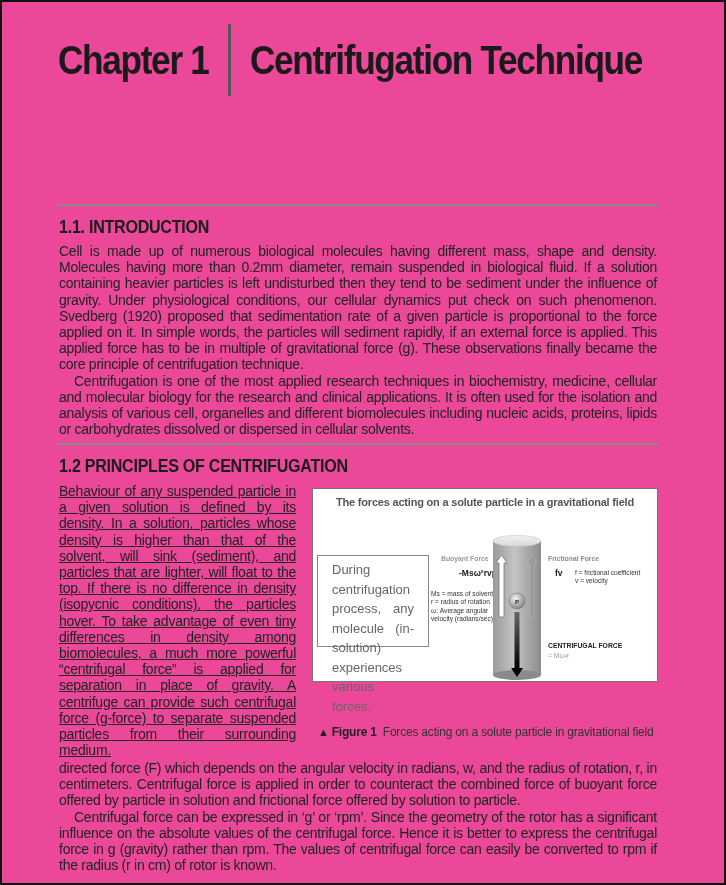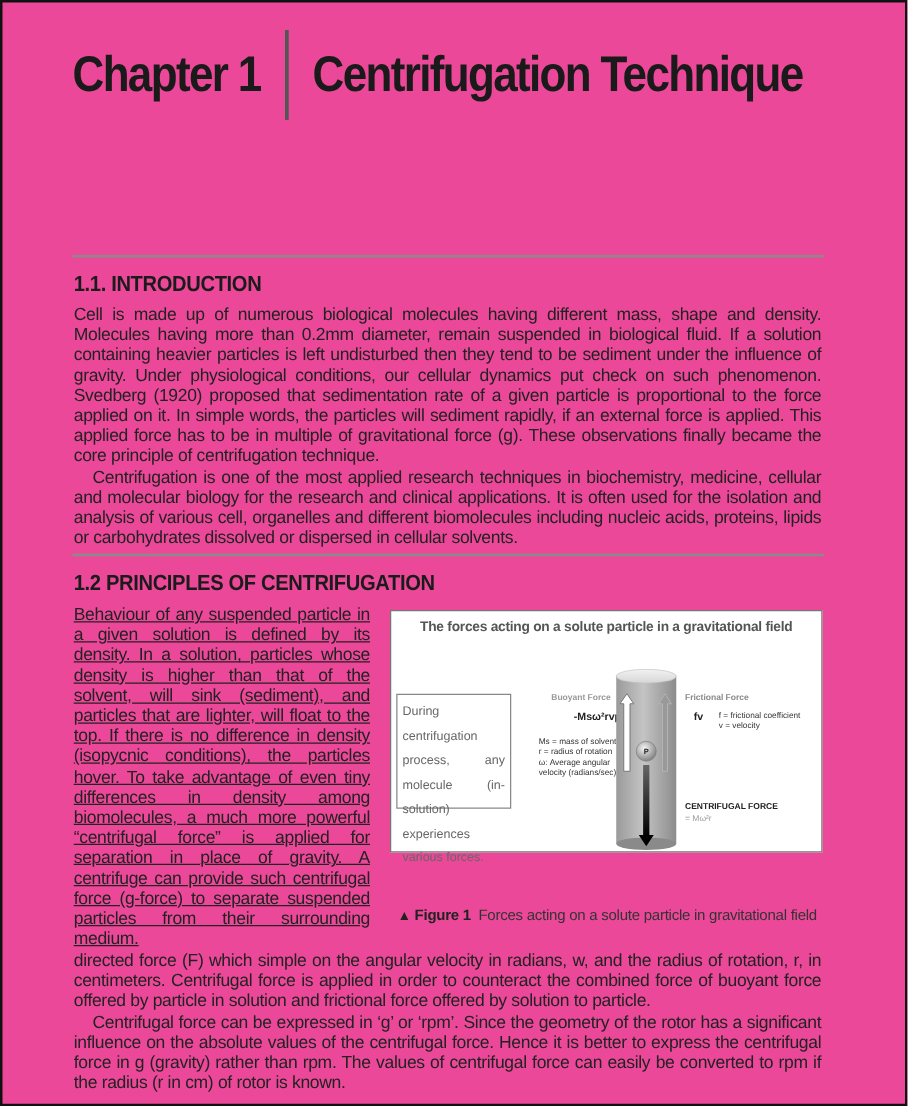--- a/index.html
+++ b/index.html
@@ -45,22 +45,22 @@
       position: absolute; left: 310px; top: 486px; width: 344px; height: 192px;
       border: 1.5px solid #777; background: #fff; text-decoration: underline;
     }
     .figure-title {
       position: absolute; left: 0; right: 0; top: 7px; text-align: center;
       font-family: "Liberation Sans", sans-serif; font-weight: bold; font-size: 11px;
       color: #555; letter-spacing: -0.2px;
     }
     .fig-note-box {
       position: absolute; left: 4px; top: 66px; width: 82px; height: 82px;
-      border: 1px solid #888; padding: 4px 4px;
-      font-family: "Liberation Sans", sans-serif; font-size: 10px; color: #666;
+      border: 1px solid #888; padding: 4px 14px;
+      font-family: "Liberation Sans", sans-serif; font-size: 13px; color: #666;
       line-height: 19.5px; text-align: justify;
     }
     .buoyant-label {
       position: absolute; left: 128px; top: 66px;
       font-family: "Liberation Sans", sans-serif; font-size: 6.8px; font-weight: bold; color: #9a9a9a;
     }
     .buoyant-formula {
       position: absolute; left: 146px; top: 79px;
       font-family: "Liberation Sans", sans-serif; font-size: 8.5px; font-weight: bold; color: #222;
     }
@@ -187,17 +187,17 @@
 
     <div class="centrifugal-label">CENTRIFUGAL FORCE</div>
     <div class="centrifugal-formula">= Mω²r</div>
   </div>
 
   <div class="figure-caption">
     <span class="caption-marker">▲</span><span class="caption-label">Figure 1</span><span>Forces acting on a solute particle in gravitational field</span>
   </div>
 
   <div class="bottom-block body-text">
-    <p class="para">directed force (F) which simple on the angular velocity in radians, w, and the radius of rotation, r, in centimeters. Centrifugal force is applied in order to counteract the combined force of buoyant force offered by particle in solution and frictional force offered by solution to particle.</p>
+    <p class="para">directed force (F) which depends on the angular velocity in radians, w, and the radius of rotation, r, in centimeters. Centrifugal force is applied in order to counteract the combined force of buoyant force offered by particle in solution and frictional force offered by solution to particle.</p>
     <p class="para indent">Centrifugal force can be expressed in ‘g’ or ‘rpm’. Since the geometry of the rotor has a significant influence on the absolute values of the centrifugal force. Hence it is better to express the centrifugal force in g (gravity) rather than rpm. The values of centrifugal force can easily be converted to rpm if the radius (r in cm) of rotor is known.</p>
   </div>
 
 </div>
 
 </body></html>

